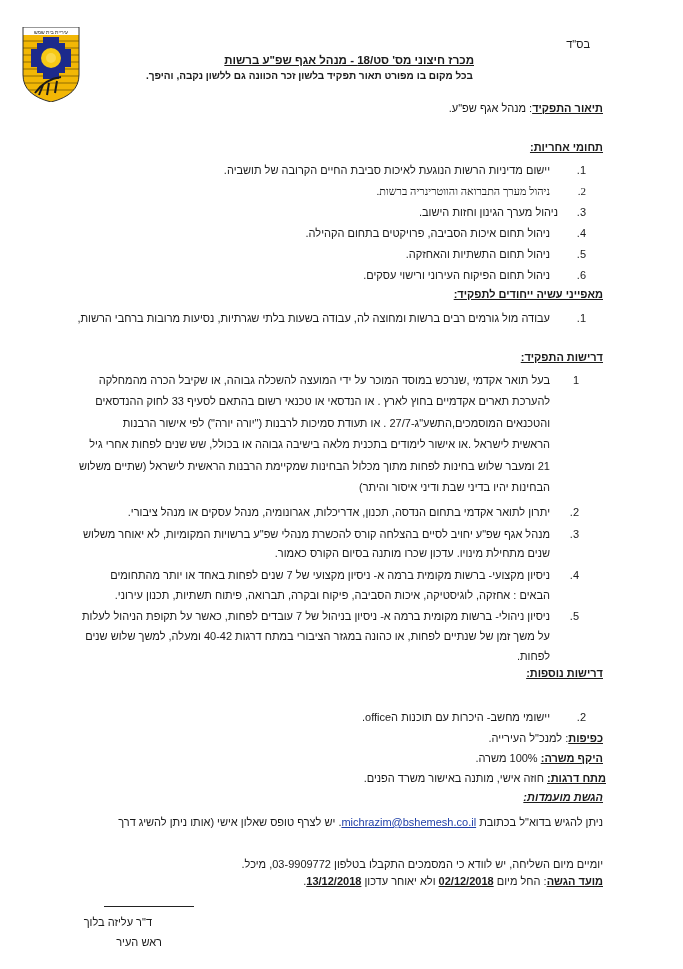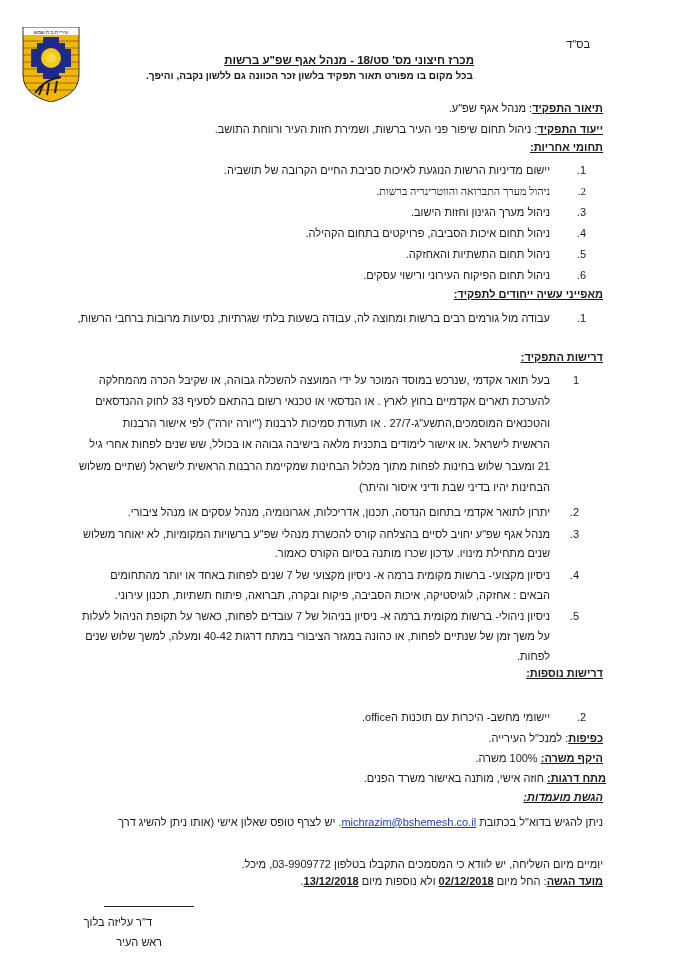--- a/index.html
+++ b/index.html
@@ -49,29 +49,26 @@
     <text x="30" y="6.5" font-size="5" text-anchor="middle" fill="#222" direction="rtl">עיריית בית שמש</text>
   </svg>
 
   <div class="abs t" style="right:93px; top:37px;">בס"ד</div>
   <div class="abs b u" style="right:209px; top:54px; font-size:11.5px;">מכרז חיצוני מס' סט/18 - מנהל אגף שפ"ע ברשות</div>
   <div class="abs b" style="right:210px; top:70px; font-size:10px;">בכל מקום בו מפורט תאור תפקיד בלשון זכר הכוונה גם ללשון נקבה, והיפך.</div>
 
   <div class="abs t" style="right:80px; top:101px;">
     <span class="b u">תיאור התפקיד</span><span>: מנהל אגף שפ"ע.</span>
   </div>
-  <div class="abs t" style="right:80px; top:122px;">
-    <span class="b u">ייעוד התפקיד</span><span>: ניהול תחום שיפור פני העיר ברשות, ושמירת חזות העיר ורווחת התושב.</span>
-  </div>
 
   <div class="abs hdr" style="right:80px; top:141px;">תחומי אחריות:</div>
   <div>
     <div class="abs t" style="right:97px; top:163px;"><span class="num">1.</span><span style="margin-right:8px">יישום מדיניות הרשות הנוגעת לאיכות סביבת החיים הקרובה של תושביה.</span></div>
     <div class="abs t" style="right:97px; top:184px;font-family:Liberation Serif, serif;"><span class="num">2.</span><span style="margin-right:8px">ניהול מערך התברואה והווטרינריה ברשות.</span></div>
-    <div class="abs t" style="right:97px; top:205px;"><span class="num">3.</span><span style="margin-right:8px">ניהול מערך הגינון וחזות הישוב.</span></div>
+    <div class="abs t" style="right:97px; top:205px;"><span class="num">3.</span><span style="">ניהול מערך הגינון וחזות הישוב.</span></div>
     <div class="abs t" style="right:97px; top:226px;"><span class="num">4.</span><span style="margin-right:8px">ניהול תחום איכות הסביבה, פרויקטים בתחום הקהילה.</span></div>
     <div class="abs t" style="right:97px; top:247px;"><span class="num">5.</span><span style="margin-right:8px">ניהול תחום התשתיות והאחזקה.</span></div>
     <div class="abs t" style="right:97px; top:268px;"><span class="num">6.</span><span style="margin-right:8px">ניהול תחום הפיקוח העירוני ורישוי עסקים.</span></div>
   </div>
 
   <div class="abs hdr" style="right:80px; top:288px;">מאפייני עשיה ייחודים לתפקיד:</div>
   <div class="abs t" style="right:97px; top:311px;"><span class="num">1.</span><span style="margin-right:8px">עבודה מול גורמים רבים ברשות ומחוצה לה, עבודה בשעות בלתי שגרתיות, נסיעות מרובות ברחבי הרשות,</span></div>
 
   <div class="abs hdr" style="right:80px; top:351px;margin-left:36px;">דרישות התפקיד:</div>
   <div>
@@ -112,20 +109,20 @@
   <div class="abs t" style="right:77px; top:771px;">
     <span class="b u">מתח דרגות:</span><span> חוזה אישי, מותנה באישור משרד הפנים.</span>
   </div>
 
   <div class="abs hdr" style="right:80px; top:791px;font-style:italic;">הגשת מועמדות:</div>
   <div class="abs t" style="right:80px; top:815px;">
     <span>ניתן להגיש בדוא"ל בכתובת </span><span class="link">michrazim@bshemesh.co.il</span><span>. יש לצרף טופס שאלון אישי (אותו ניתן להשיג דרך</span>
   </div>
   <div class="abs t" style="right:80px; top:857px;">יומיים מיום השליחה, יש לוודא כי המסמכים התקבלו בטלפון 03-9909772, מיכל.</div>
   <div class="abs t" style="right:80px; top:874px;">
-    <span class="b u">מועד הגשה</span><span>: החל מיום </span><span class="b u">02/12/2018</span><span> ולא נוספות מיום </span><span class="b u">13/12/2018</span><span>.</span>
+    <span class="b u">מועד הגשה</span><span>: החל מיום </span><span class="b u">02/12/2018</span><span> ולא יאוחר עדכון </span><span class="b u">13/12/2018</span><span>.</span>
   </div>
 
   <div class="sigline"></div>
   <div class="abs t" style="right:531px; top:915px;">ד"ר עליזה בלוך</div>
   <div class="abs t" style="right:521px; top:935px;">ראש העיר</div>
 
 </div>
 
 </body></html>

